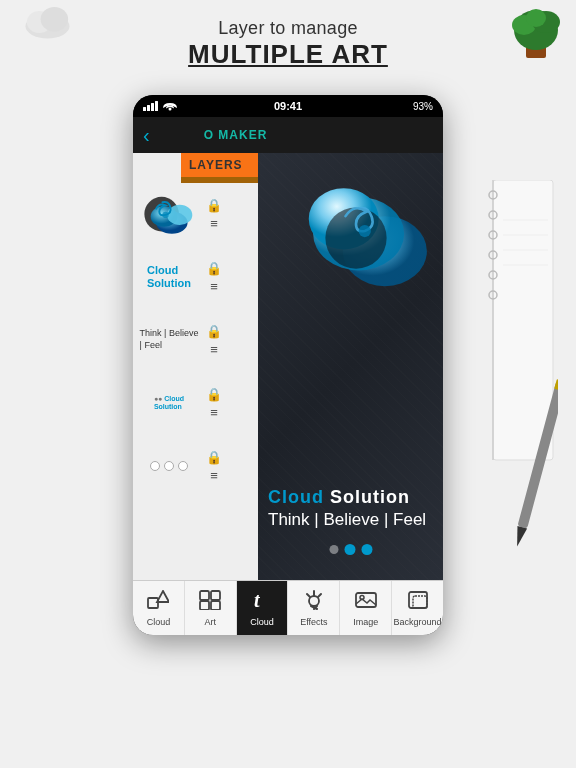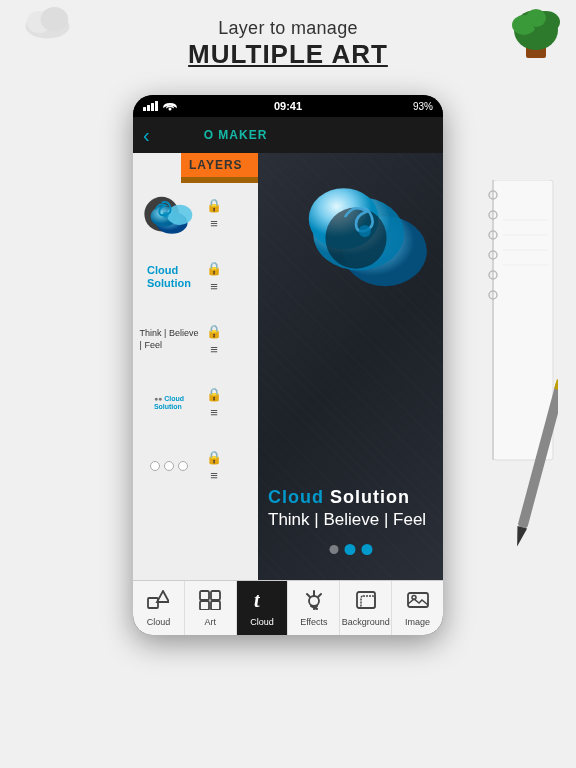--- a/index.html
+++ b/index.html
@@ -554,36 +554,36 @@
           <line x1="8" y1="16" x2="14" y2="19" stroke="#444" stroke-width="2" stroke-linecap="round"></line>
           <line x1="14" y1="16" x2="11" y2="19" stroke="#444" stroke-width="2" stroke-linecap="round"></line>
         </svg>
       </div>
       <span class="toolbar-label">Effects</span>
     </div>
 
     <div class="toolbar-item">
       <div class="toolbar-icon">
         <svg width="22" height="20" viewBox="0 0 22 20">
-          <rect x="2" y="2" width="18" height="16" rx="2" fill="none" stroke="#444" stroke-width="1.8"></rect>
-          <rect x="6" y="6" width="14" height="12" rx="2" fill="none" stroke="#444" stroke-width="1.5" stroke-dasharray="2,1"></rect>
-        </svg>
-      </div>
-      <span class="toolbar-label">Background</span>
-    </div>
-
-    <div class="toolbar-item">
-      <div class="toolbar-icon">
-        <svg width="22" height="20" viewBox="0 0 22 20">
           <rect x="1" y="3" width="20" height="14" rx="2" fill="none" stroke="#444" stroke-width="1.8"></rect>
           <circle cx="7" cy="7.5" r="2" fill="none" stroke="#444" stroke-width="1.5"></circle>
           <polyline points="1,14 7,9 12,13 15,10 21,15" fill="none" stroke="#444" stroke-width="1.5"></polyline>
         </svg>
       </div>
       <span class="toolbar-label">Image</span>
+    </div>
+
+    <div class="toolbar-item">
+      <div class="toolbar-icon">
+        <svg width="22" height="20" viewBox="0 0 22 20">
+          <rect x="2" y="2" width="18" height="16" rx="2" fill="none" stroke="#444" stroke-width="1.8"></rect>
+          <rect x="6" y="6" width="14" height="12" rx="2" fill="none" stroke="#444" stroke-width="1.5" stroke-dasharray="2,1"></rect>
+        </svg>
+      </div>
+      <span class="toolbar-label">Background</span>
     </div>
 
   </div>
 </div>
 
 <div style="position:absolute; right: 18px; top: 180px; width:70px; height:400px;">
   <svg viewBox="0 0 70 400" xmlns="http://www.w3.org/2000/svg">
 
     <rect x="5" y="0" width="60" height="280" rx="3" fill="#f8f8f8" stroke="#ddd" stroke-width="1"></rect>
 

